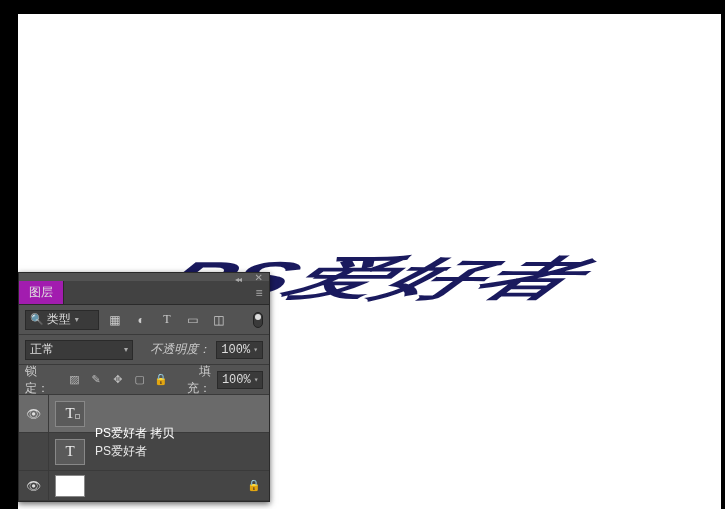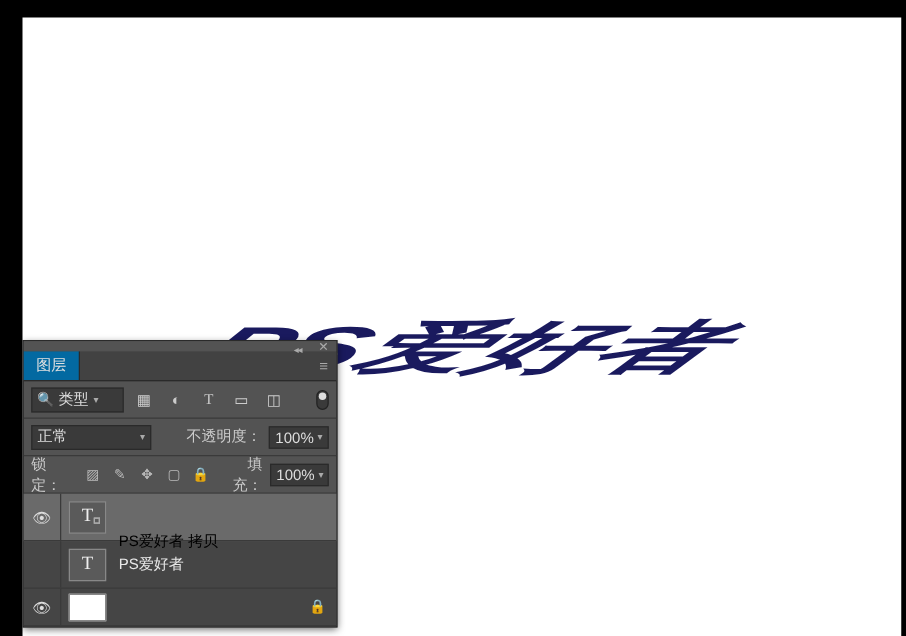--- a/index.html
+++ b/index.html
@@ -65,21 +65,21 @@
     align-items: center;
     height: 24px;
     background: #424242;
     border-bottom: 1px solid #2a2a2a;
   }
   .tab {
     padding: 0 10px;
     height: 100%;
     display: flex;
     align-items: center;
-    background: #0369a1;
+    background: #a21caf;
     border-right: 1px solid #2a2a2a;
     color: #e0e0e0;
   }
   .tab-menu {
     margin-left: auto;
     width: 20px; height: 100%;
     display: flex; align-items: center; justify-content: center;
     color: #aaa;
   }
   .row {
@@ -114,20 +114,21 @@
   .row-label { color: #ccc; }
   .opacity-box, .fill-box {
     background: #3a3a3a;
     border: 1px solid #2a2a2a;
     height: 18px;
     display: flex; align-items: center;
     padding: 0 4px;
     color: #ddd;
     min-width: 44px;
     justify-content: space-between;
+    font-family: Liberation Mono, monospace;
   }
   .opacity-box .chev, .fill-box .chev { font-size: 8px; color:#aaa; margin-left:3px; }
   .lock-icon {
     width: 16px; height: 16px;
     display: flex; align-items: center; justify-content: center;
     color: #bbb;
     font-size: 11px;
   }
   .layer-list {
     background: #454545;
@@ -164,21 +165,21 @@
     content: "";
     position: absolute;
     width: 3px; height: 3px;
     border: 1px solid #aaa;
   }
   .layer-name {
     margin-left: 10px;
     color: #e8e8e8;
     flex: 1;
   }
-  .layer.selected .layer-name { color: #000000; margin-top: 39px; }
+  .layer.selected .layer-name { color: #ffffff; margin-top: 39px; }
   .lock-right {
     margin-left: auto;
     margin-right: 8px;
     color: #ccc;
     font-size: 11px;
   }
   .toggle-pill {
     width: 10px; height: 16px;
     border-radius: 5px;
     background: #3a3a3a;
@@ -222,25 +223,25 @@
     </div>
     <div class="filter-icon">▦</div>
     <div class="filter-icon">◐</div>
     <div class="filter-icon" style="font-family:Georgia,serif;">T</div>
     <div class="filter-icon">▭</div>
     <div class="filter-icon">◫</div>
     <div class="toggle-pill" style="margin-left:auto;"></div>
   </div>
 
   <div class="row">
-    <div class="mini-select" style="width:96px;">
+    <div class="mini-select" style="width:108px;">
       <span>正常</span>
       <span class="chev" style="margin-left:auto;">▾</span>
     </div>
-    <span class="row-label" style="margin-left:auto;">不透明度：</span>
+    <span class="row-label" style="margin-left:auto;font-style:italic;">不透明度：</span>
     <div class="opacity-box">
       <span>100%</span>
       <span class="chev">▾</span>
     </div>
   </div>
 
   <div class="row">
     <span class="row-label">锁定：</span>
     <div class="lock-icon">▨</div>
     <div class="lock-icon">✎</div>

